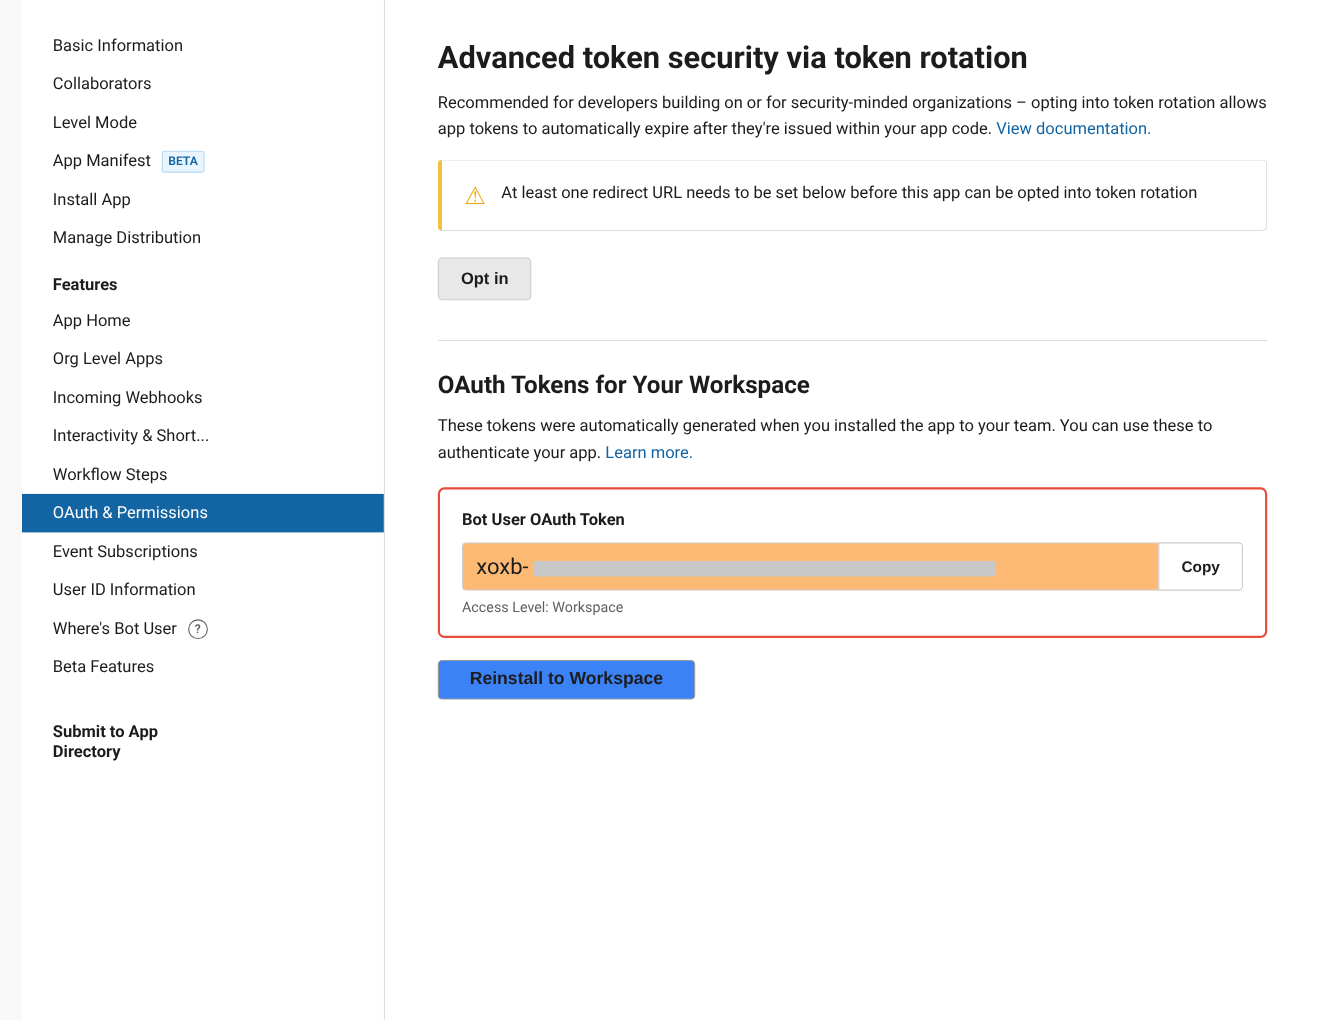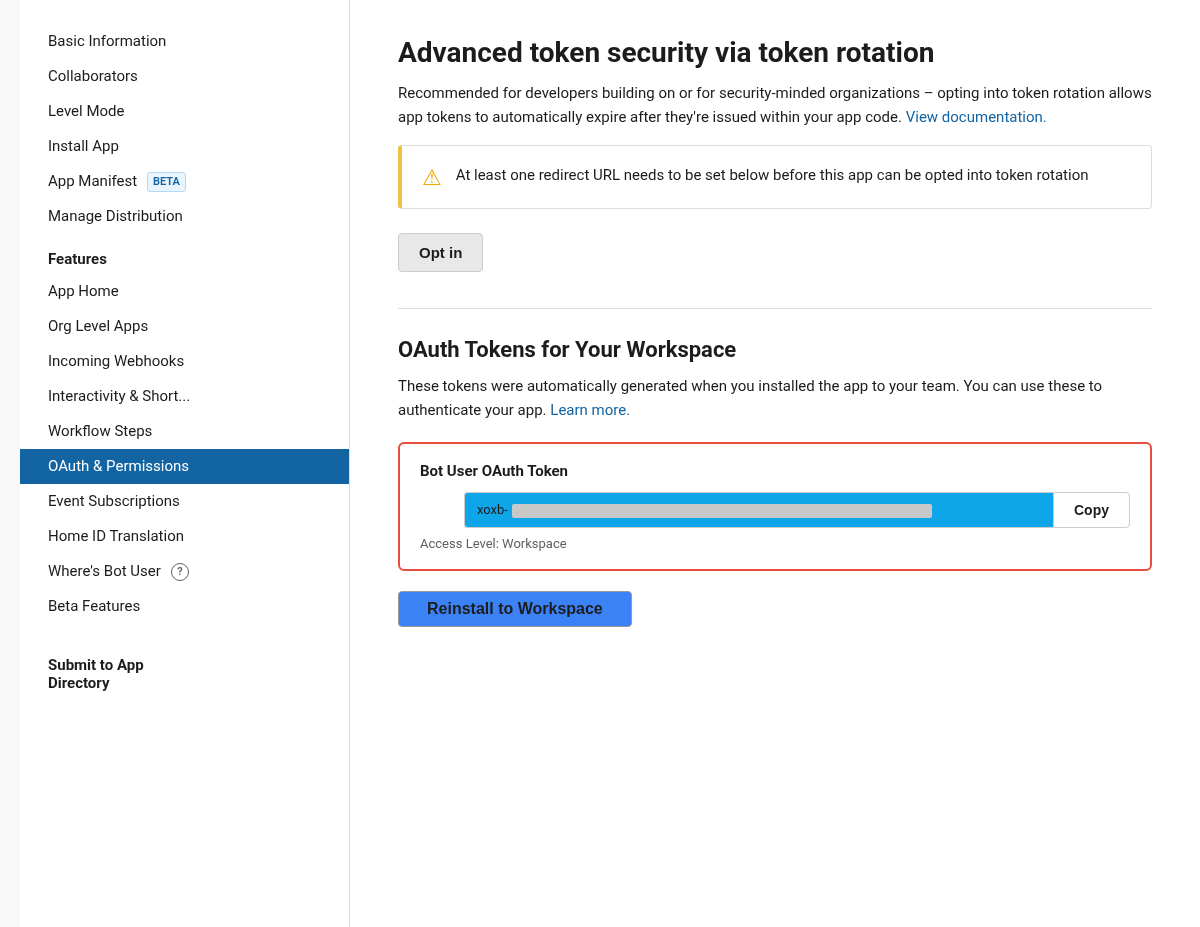--- a/index.html
+++ b/index.html
@@ -180,28 +180,27 @@
     }
     .token-input-row {
       display: flex;
       align-items: stretch;
       gap: 0;
       margin-bottom: 8px;
     }
     .token-input {
       flex: 1;
       padding: 9px 12px;
-      font-size: 13px;
+      font-size: 20px;
       border: 1px solid #ccc;
       border-right: none;
       border-radius: 4px 0 0 4px;
-      background: #0ea5e9;
+      background: #fdba74;
       color: #1d1c1d;
       outline: none;
-      margin-left: 44px;
     }
     .token-copy-btn {
       padding: 9px 20px;
       font-size: 14px;
       font-weight: 600;
       color: #1d1c1d;
       background: #fff;
       border: 1px solid #ccc;
       border-radius: 0 4px 4px 0;
       cursor: pointer;
@@ -237,38 +236,38 @@
   </style>
 </head>
 <body>
 
 <nav class="sidebar">
 
   <div>
     <a class="sidebar-item">Basic Information</a>
     <a class="sidebar-item">Collaborators</a>
     <a class="sidebar-item">Level Mode</a>
-    <a class="sidebar-item">Install App</a>
     <a class="sidebar-item">
       <span>App Manifest</span>
       <span class="beta-badge">BETA</span>
     </a>
+    <a class="sidebar-item">Install App</a>
     <a class="sidebar-item">Manage Distribution</a>
   </div>
 
   <div class="sidebar-section-header">Features</div>
   <div>
     <a class="sidebar-item">App Home</a>
     <a class="sidebar-item">Org Level Apps</a>
     <a class="sidebar-item">Incoming Webhooks</a>
     <a class="sidebar-item">Interactivity &amp; Short...</a>
     <a class="sidebar-item">Workflow Steps</a>
     <a class="sidebar-item active">OAuth &amp; Permissions</a>
     <a class="sidebar-item">Event Subscriptions</a>
-    <a class="sidebar-item">Home ID Translation</a>
+    <a class="sidebar-item">User ID Information</a>
     <a class="sidebar-item sidebar-item-with-icon">
       <span>Where's Bot User</span>
       <span class="question-icon">?</span>
     </a>
     <a class="sidebar-item">Beta Features</a>
   </div>
 
   <div class="sidebar-section-header" style="margin-top:16px;">
     <span style="white-space:pre-line;">Submit to App
 Directory</span>

